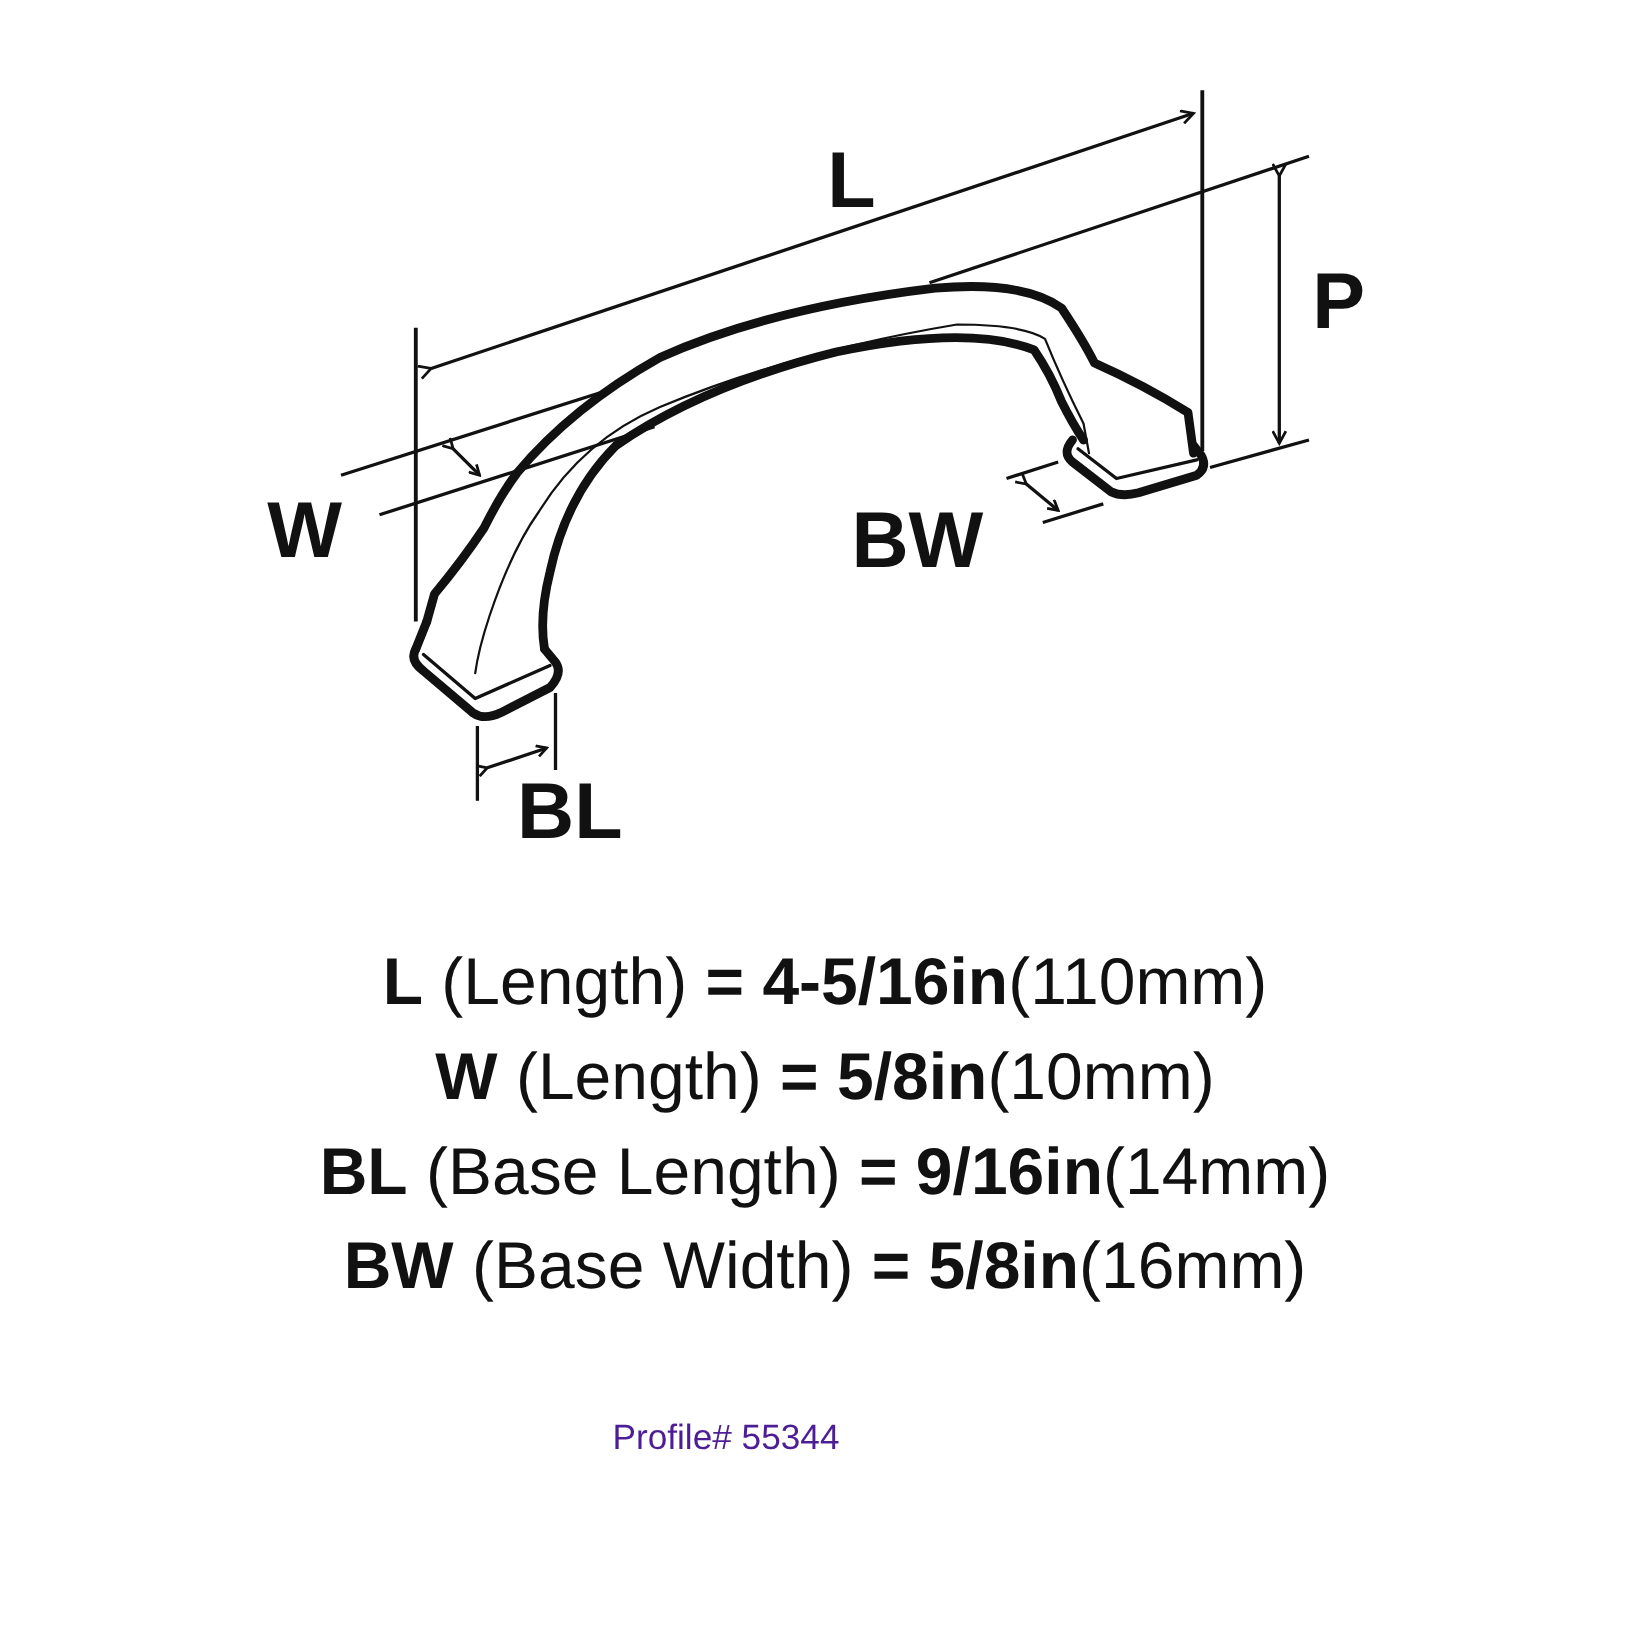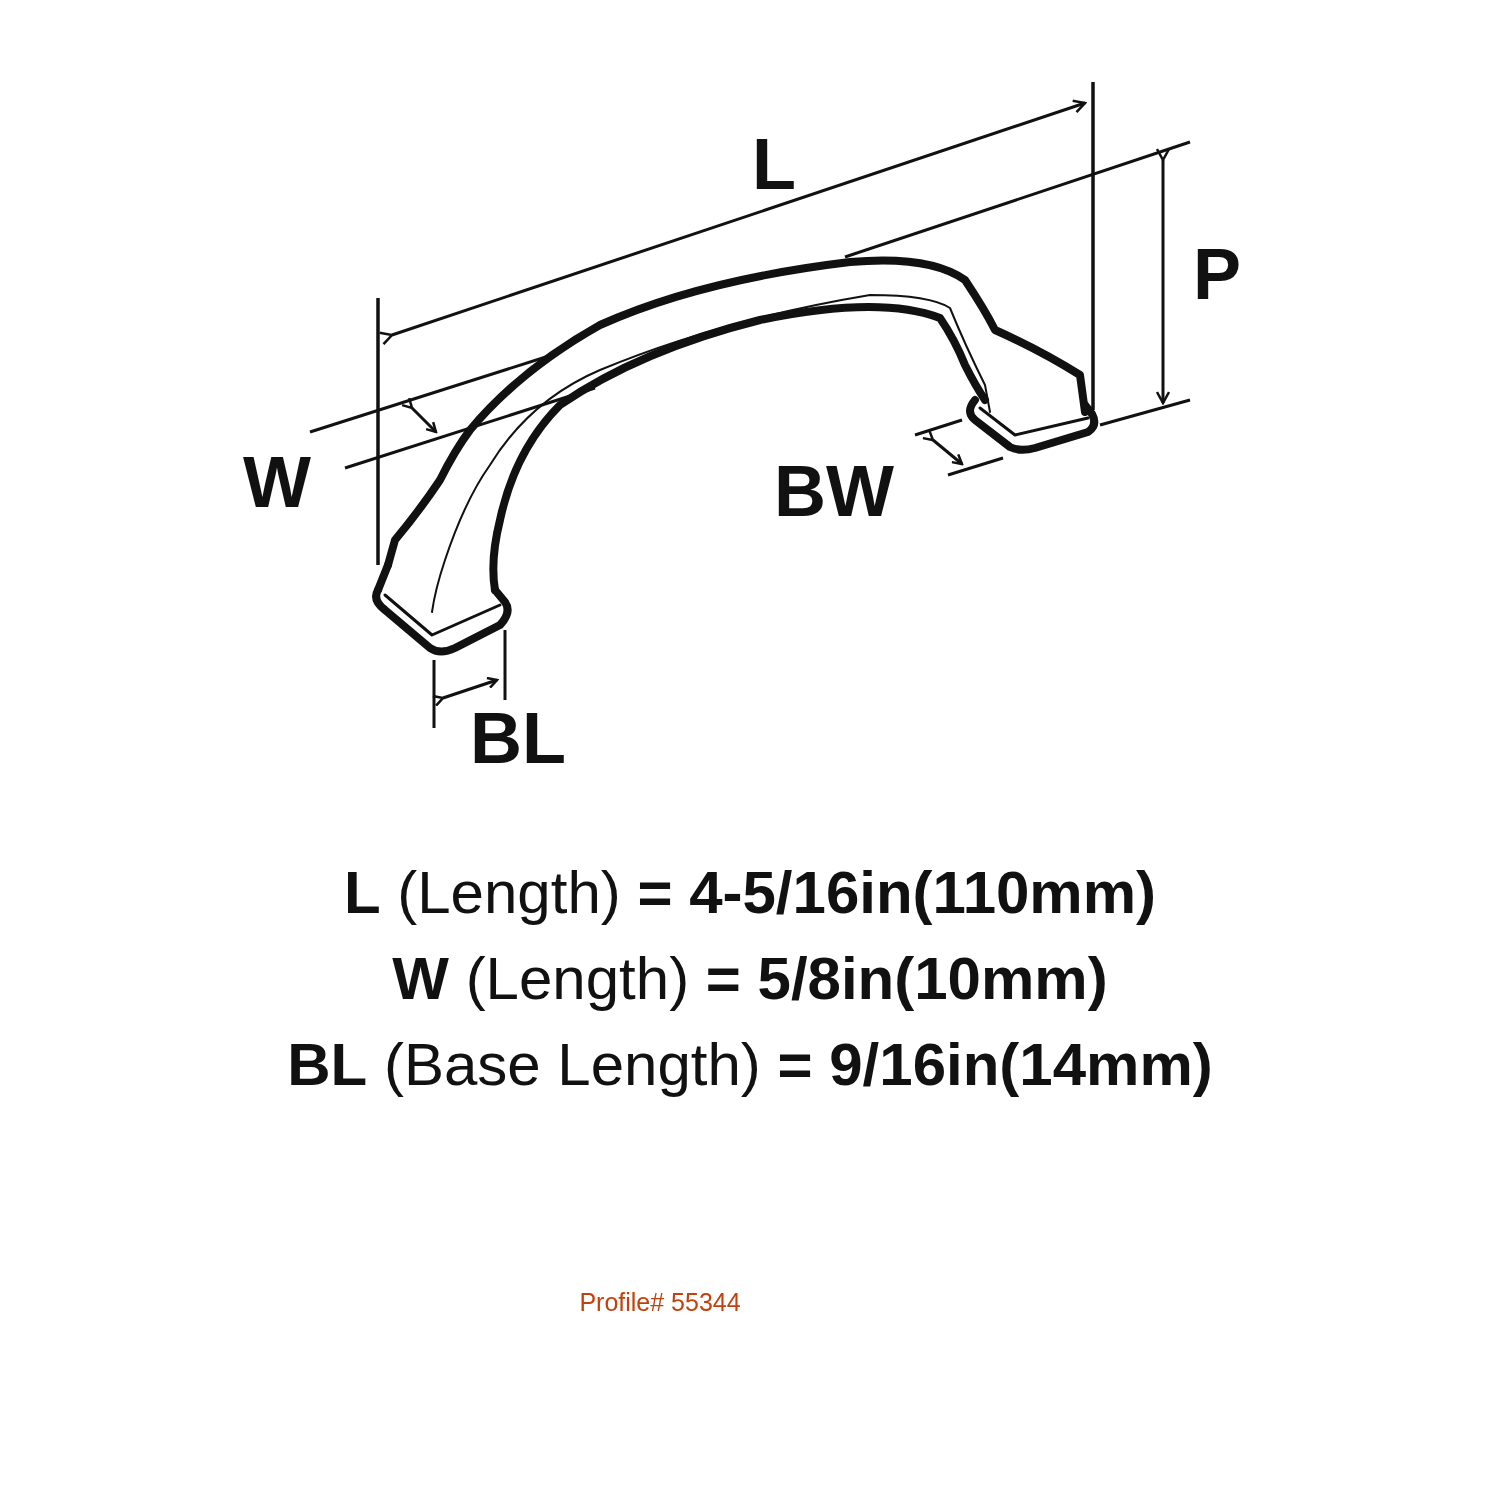--- a/index.html
+++ b/index.html
@@ -5,22 +5,22 @@
     html, body { margin: 0; padding: 0; background: #ffffff; }
     body { width: 1500px; height: 1500px; position: relative; overflow: hidden; font-family: "Liberation Sans", "DejaVu Sans", sans-serif; color: #111; }
     #drawing { position: absolute; left: 0; top: 0; width: 1500px; height: 800px; }
     .dim-label { position: absolute; font-family: "Liberation Sans", sans-serif; font-weight: bold; font-size: 72px; color: #111; line-height: 1; }
     #specs { position: absolute; left: 0; top: 850px; width: 1500px; text-align: center; }
     .spec-line { font-size: 60px; line-height: 86px; white-space: nowrap; color: #111; }
     .spec-line .code { font-weight: bold; }
     .spec-line .name { font-weight: normal; }
     .spec-line .eq { font-weight: bold; }
     .spec-line .inch { font-weight: bold; text-align: center; }
-    .spec-line .mm { font-weight: bold; text-align: right; }
-    #profile { position: absolute; left: 0; top: 1288px; width: 1320px; text-align: center; font-size: 25px; color: #c2410c; }
+    .spec-line .mm { font-weight: normal; text-align: right; }
+    #profile { position: absolute; left: 0; top: 1288px; width: 1320px; text-align: center; font-size: 32px; color: #4c1d95; }
   </style>
 </head>
 <body>
 
 <svg id="drawing" viewBox="0 0 1500 800" xmlns="http://www.w3.org/2000/svg">
   <defs>
     <marker id="ah" markerWidth="14" markerHeight="14" refX="12" refY="7" orient="auto" markerUnits="userSpaceOnUse">
       <path d="M1,1 L12,7 L1,13" fill="none" stroke="#111" stroke-width="2.5"></path>
     </marker>
     <marker id="ahs" markerWidth="12" markerHeight="12" refX="10" refY="6" orient="auto" markerUnits="userSpaceOnUse">
@@ -93,15 +93,21 @@
     <span class="name">(Length)</span>
     <span class="eq">=</span>
     <span class="inch">5/8in</span><span class="mm">(10mm)</span>
   </div>
   <div class="spec-line">
     <span class="code">BL</span>
     <span class="name">(Base Length)</span>
     <span class="eq">=</span>
     <span class="inch">9/16in</span><span class="mm">(14mm)</span>
   </div>
+  <div class="spec-line">
+    <span class="code">BW</span>
+    <span class="name">(Base Width)</span>
+    <span class="eq">=</span>
+    <span class="inch">5/8in</span><span class="mm">(16mm)</span>
+  </div>
 </div>
 
 <div id="profile">Profile# 55344</div>
 
 </body></html>

